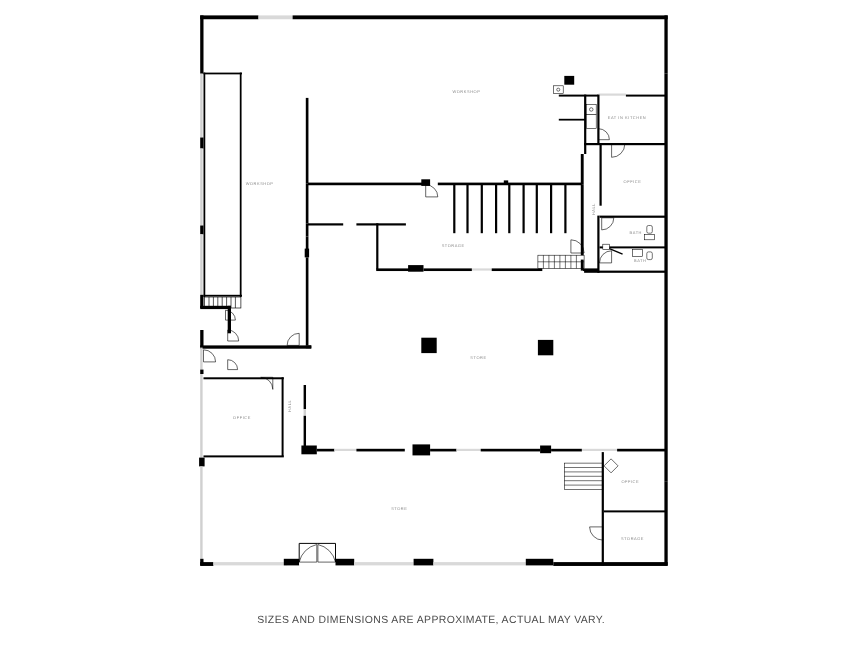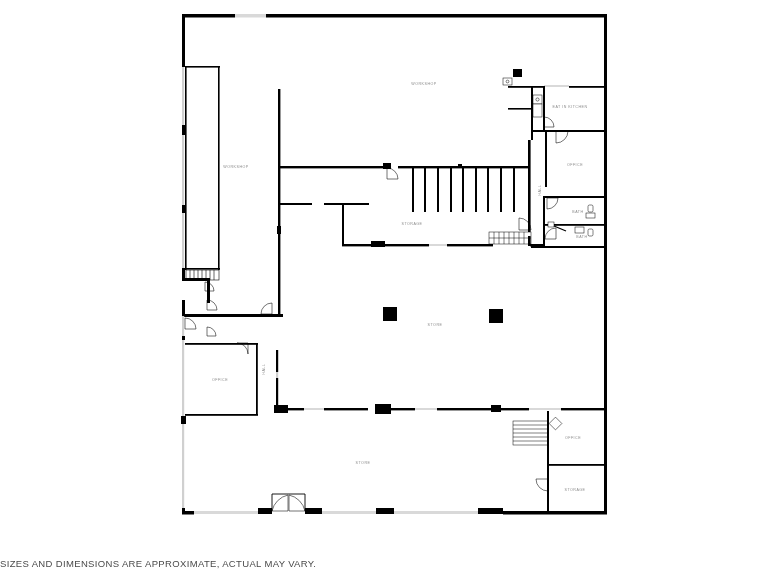--- a/index.html
+++ b/index.html
@@ -23,21 +23,21 @@
     height: 545px;
   }
   #plan-svg {
     display: block;
   }
   #caption {
     position: absolute;
     left: 0;
     top: 558px;
     width: 784px;
-    text-align: left;
+    text-align: center;
     font-size: 9.5px;
     letter-spacing: 0.35px;
     color: #4a4a4a;
     font-family: "Liberation Sans", sans-serif;
   }
   .rm-label {
     font-family: "Liberation Sans", sans-serif;
     fill: #8a8a8a;
     font-size: 3.6px;
     letter-spacing: 0.5px;

